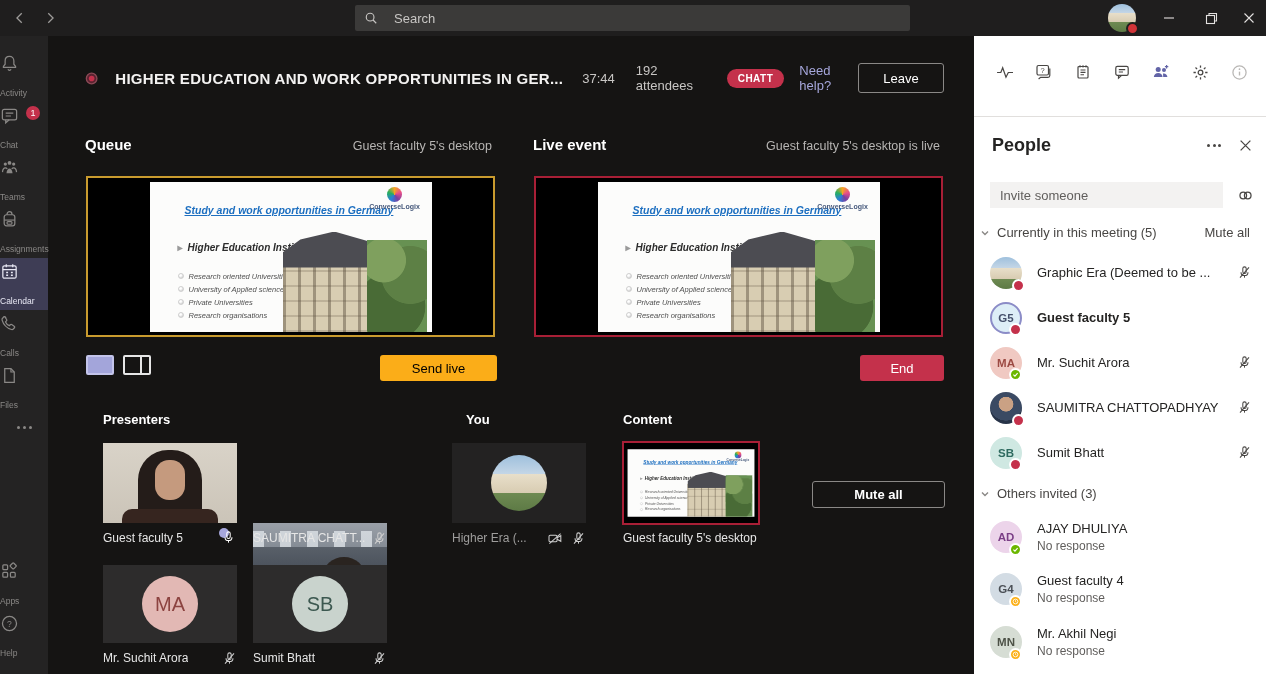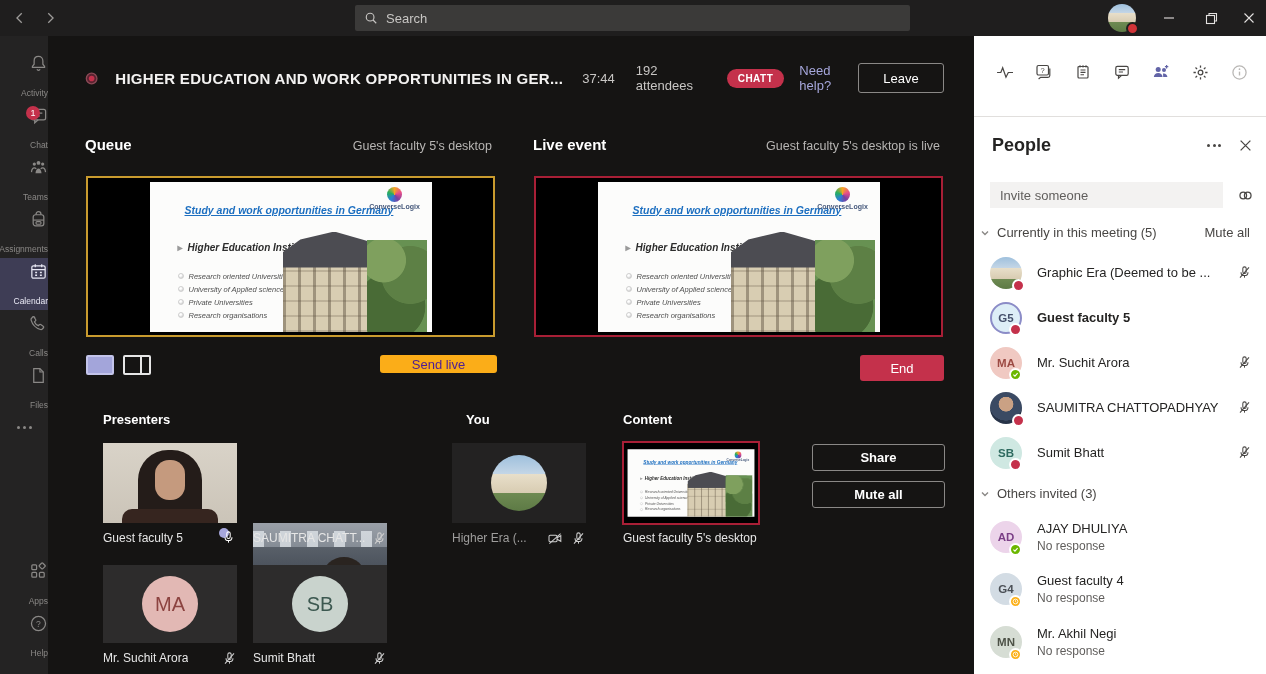--- a/index.html
+++ b/index.html
@@ -11,34 +11,34 @@
   }
   svg { display:block; }
 
   
   .titlebar { position:absolute; left:0; top:0; width:1266px; height:36px; background:#1f1e1e; z-index:10; }
   .nav-arrows { position:absolute; left:12px; top:0; height:36px; display:flex; align-items:center; gap:14px; color:#9d9b99; }
   .nav-arrows .arr { width:16px; height:16px; display:flex; align-items:center; justify-content:center; cursor:pointer; font-size:14px; }
   .search { position:absolute; left:355px; top:5px; width:555px; height:26px; background:#3b3a39; border-radius:2px;
     display:flex; align-items:center; padding:0 9px; color:#c8c6c4; }
   .search svg { color:#c8c6c4; }
-  .search input { background:transparent; border:none; outline:none; color:#c4b5fd; font-size:13px; margin-left:8px; flex:1;
+  .search input { background:transparent; border:none; outline:none; color:#c4b5fd; font-size:13px; margin-left:16px; flex:1;
     font-family:"Liberation Sans", sans-serif; }
   .search input::placeholder { color:#c8c6c4; }
   .tb-avatar { position:absolute; left:1108px; top:4px; width:28px; height:28px; border-radius:50%;
     background:linear-gradient(180deg,#9ec0dd 0%,#c4d6e6 32%,#e8dfca 32%,#d8ccb2 66%,#6e8a52 66%,#5d7a45 100%); }
   .tb-avatar .sdot { position:absolute; right:-3px; bottom:-3px; width:13px; height:13px; border-radius:50%;
     background:#d13438; border:2px solid #1f1e1e; }
   .winbtn { position:absolute; top:0; width:34px; height:36px; display:flex; align-items:center; justify-content:center; color:#e3e1e0; cursor:pointer; }
   .winbtn.min { left:1152px; } .winbtn.max { left:1194px; } .winbtn.cls { left:1232px; }
 
   
   .rail { position:absolute; left:0; top:36px; width:48px; height:638px; background:#242323;
     display:flex; flex-direction:column; align-items:center; padding-top:14px; z-index:5; }
-  .rail-item { width:48px; height:52px; display:flex; flex-direction:column; align-items:flex-end; justify-content:center;
+  .rail-item { width:48px; height:52px; display:flex; flex-direction:column; align-items:flex-start; justify-content:center;
     gap:15px; color:#8a8886; cursor:pointer; position:relative; }
   .rail-item .lbl { font-size:8.5px; color:#8a8886; }
   .rail-item.active { background:#3e3d55; }
   .rail-item.active svg, .rail-item.active .lbl { color:#e8e8f4; }
   .rail-badge { position:absolute; top:4px; right:8px; min-width:14px; height:14px; border-radius:7px; background:#c4314b;
     color:#fff; font-size:9px; display:flex; align-items:center; justify-content:center; padding:0 3px; }
   .rail-dots { width:48px; height:26px; display:flex; align-items:center; justify-content:center; gap:3px; color:#8a8886; cursor:pointer; }
   .rail-dots i { width:3px; height:3px; border-radius:50%; background:#8a8886; }
   .rail-bottom { margin-top:auto; padding-bottom:12px; display:flex; flex-direction:column; align-items:center; }
 
@@ -89,21 +89,21 @@
   .ph-trees { position:absolute; right:0; top:8%; width:41%; bottom:0;
     background:radial-gradient(circle at 28% 22%, #7fa05e 0 26%, transparent 27%),
                radial-gradient(circle at 72% 38%, #5d8045 0 40%, transparent 41%),
                radial-gradient(circle at 40% 72%, #496b36 0 45%, transparent 46%), #679152; }
 
   
   .layout-btns { position:absolute; left:38px; top:319px; display:flex; gap:9px; }
   .lay1 { width:28px; height:20px; border-radius:2px; background:#a3a5da; border:2px solid #c3c4ea; cursor:pointer; }
   .lay2 { width:28px; height:20px; border-radius:2px; border:2px solid #e6e6e6; background:transparent; position:relative; cursor:pointer; }
   .lay2::after { content:""; position:absolute; top:0; bottom:0; right:7px; width:2px; background:#e6e6e6; }
-  .sendlive-btn { position:absolute; left:332px; top:319px; width:117px; height:18px; background:#fbad18; color:#4c1d95;
+  .sendlive-btn { position:absolute; left:332px; top:319px; width:117px; height:26px; background:#fbad18; color:#000000;
     border:none; border-radius:3px; font-size:13px; font-weight:400; display:flex; align-items:center; justify-content:center; cursor:pointer;
     font-family:"Liberation Sans", sans-serif; }
   .end-btn { position:absolute; left:812px; top:319px; width:84px; height:26px; background:#c4314b; color:#fff;
     border:none; border-radius:3px; font-size:13px; display:flex; align-items:center; justify-content:center; cursor:pointer;
     font-family:"Liberation Sans", sans-serif; }
 
   
   .b-head { position:absolute; font-size:13px; font-weight:700; color:#fff; }
   .tile { position:absolute; width:134px; height:80px; background:#2d2c2c; overflow:hidden; cursor:pointer; }
   .tile-label { position:absolute; width:134px; height:16px; display:flex; align-items:center; justify-content:space-between; }
@@ -537,21 +537,20 @@
         <div class="ph-building"></div>
         <div class="ph-roof"></div>
         <div class="ph-trees"></div>
       </div>
     </div>
   </div>
   <div class="tile-label" style="left:575px; top:494px; width:150px;">
     <span class="tl-name">Guest faculty 5's desktop</span>
   </div>
 
-  <button class="action-btn" style="top:408px;">Share</button>
   <button class="action-btn" style="top:445px;">Mute all</button>
 </div>
 
 <div class="people-panel">
 
   <div class="pp-icons">
     <span class="picon">
       <svg width="19" height="15" viewBox="0 0 20 16">
           <path d="M1 8h4l2-5 3.5 10L13 8h5" fill="none" stroke="currentColor" stroke-width="1.3"></path>
         </svg>

